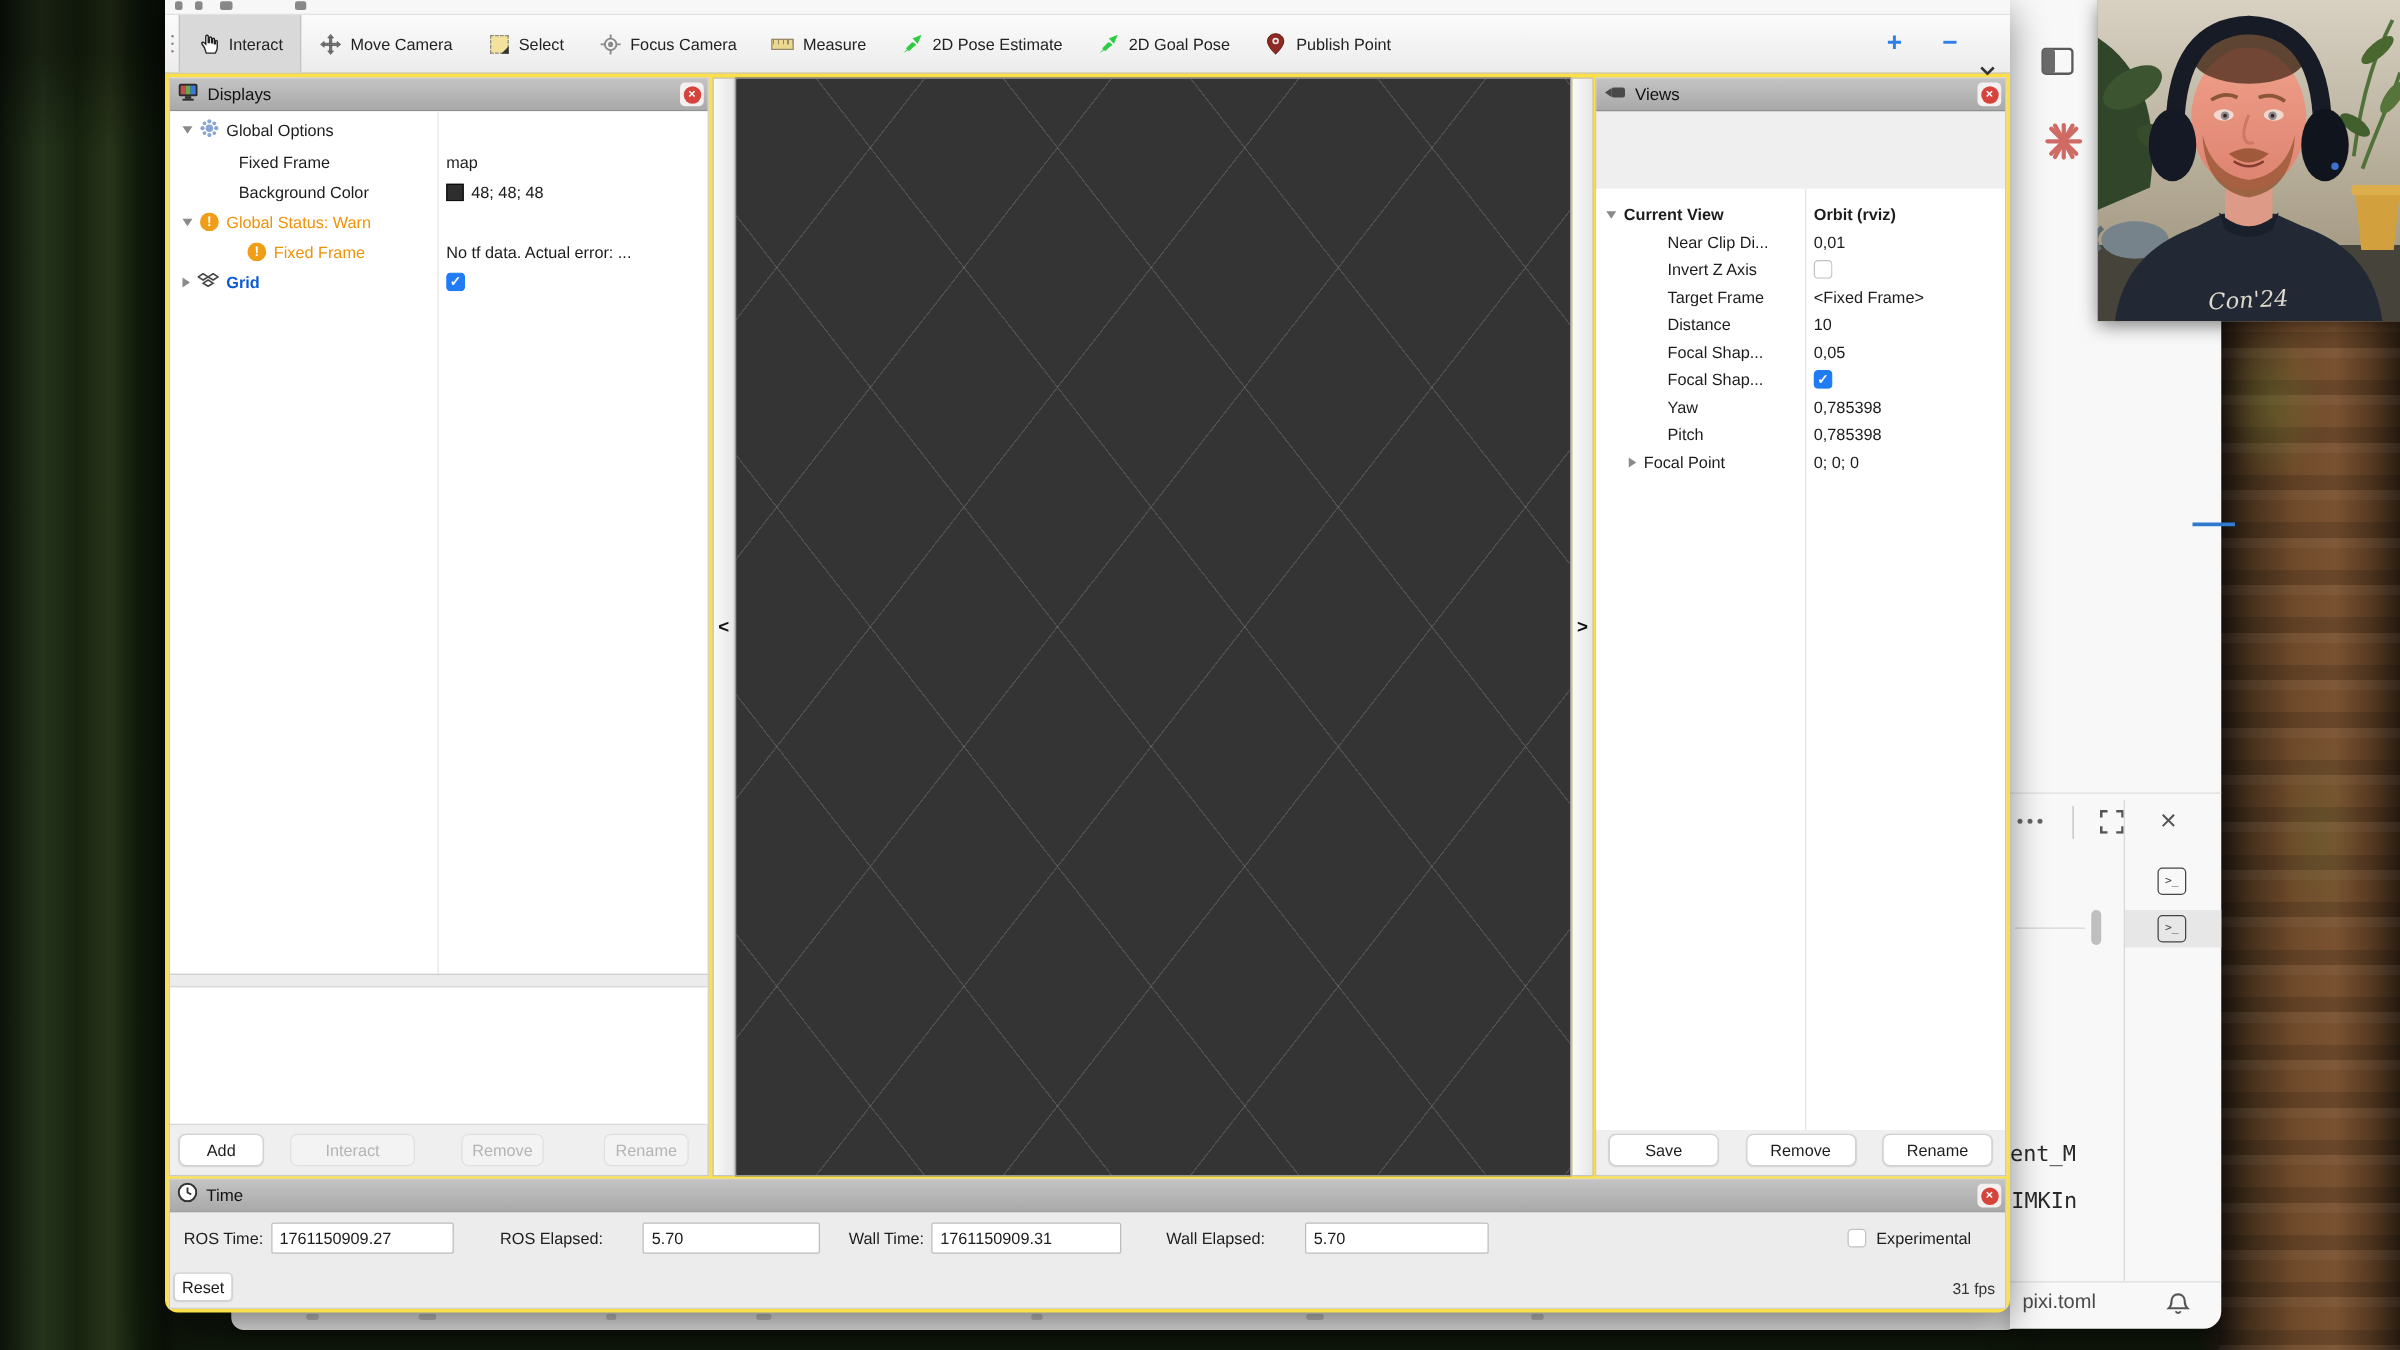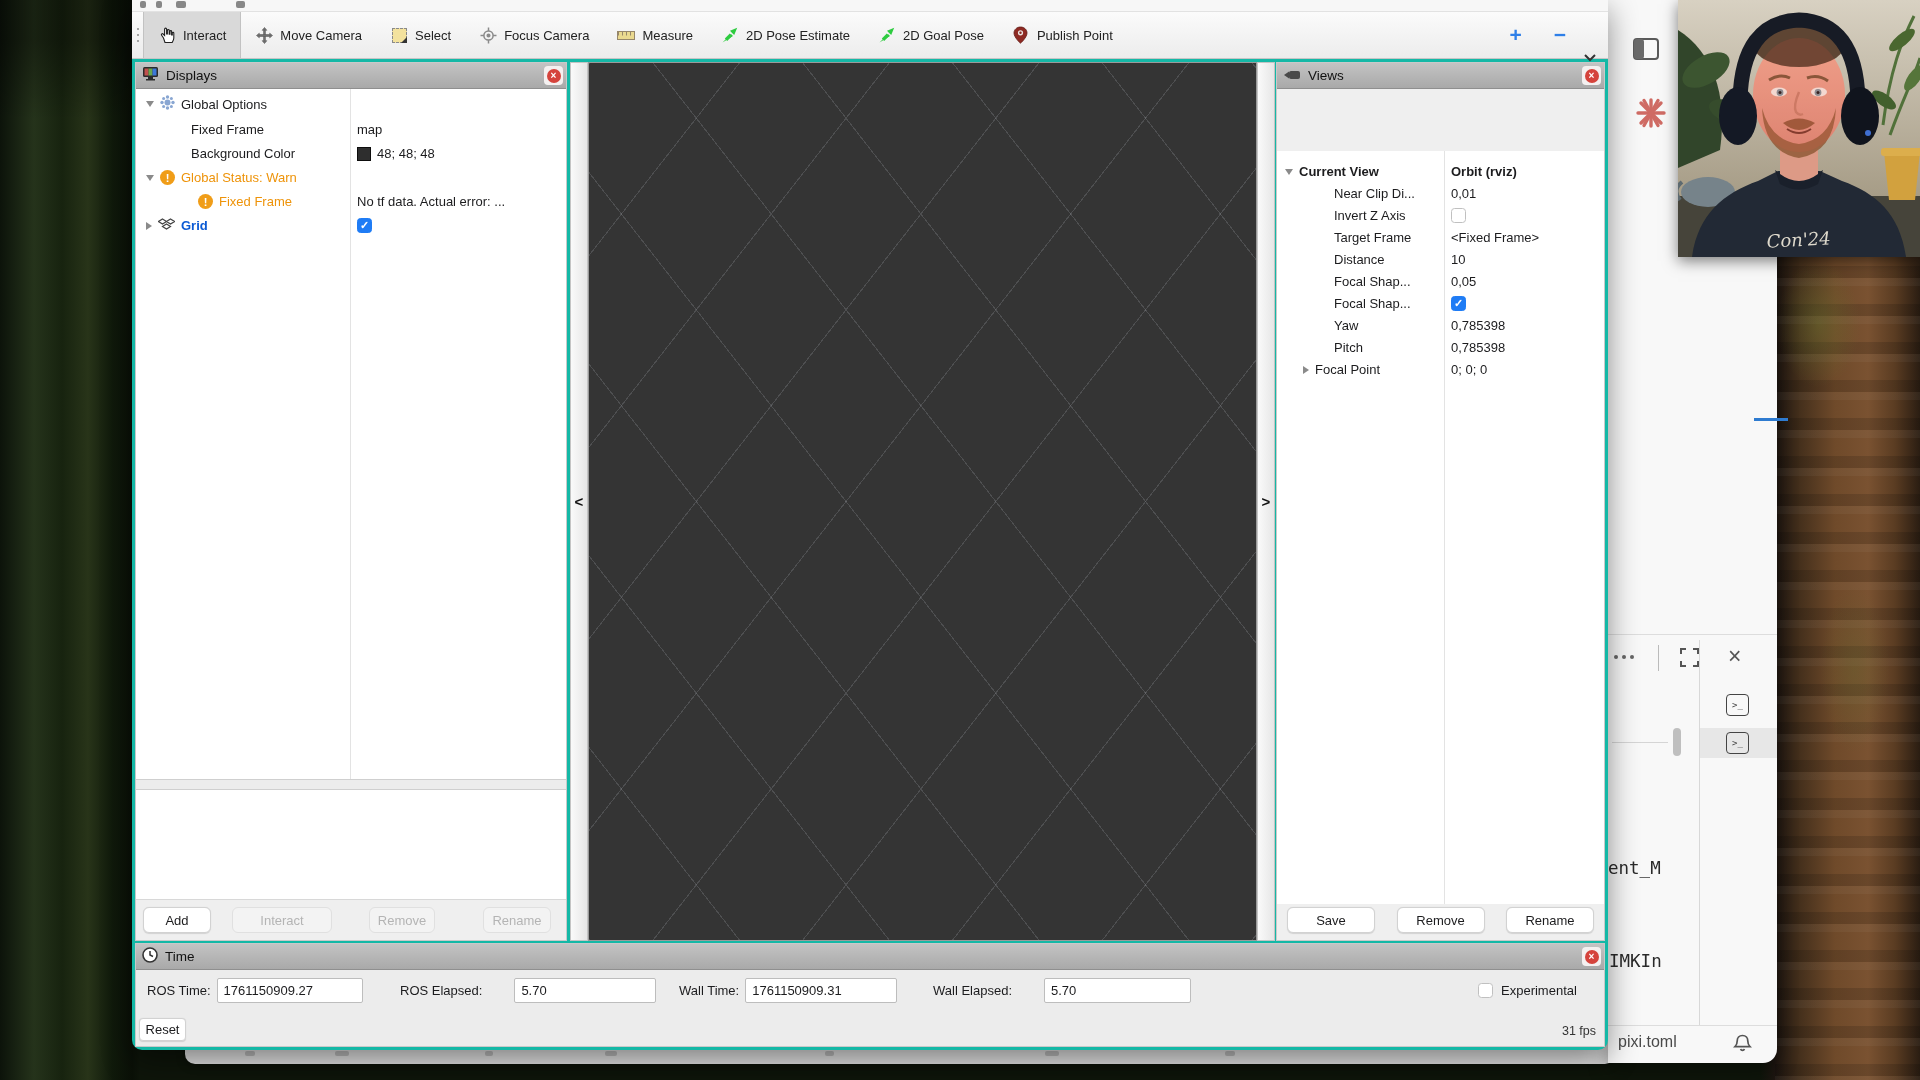--- a/index.html
+++ b/index.html
@@ -21,21 +21,21 @@
       repeating-linear-gradient(180deg, rgba(0,0,0,.14) 0 12px, rgba(255,255,255,.04) 12px 20px, transparent 20px 38px);
   }
 
   
   .behind-bar { position:absolute; left:185px; top:1036px; width:1430px; height:28px; z-index:1;
     background:#e4e4e4; border-radius:10px; box-shadow:0 2px 8px rgba(0,0,0,.35); }
   .behind-bar .dash { position:absolute; top:15px; height:5px; background:#8f8f8f; opacity:.45; border-radius:2px; }
 
   
   .rviz { position:absolute; left:132px; top:0; width:1476px; height:1050px; z-index:3;
-    background:#14b8a6; border-radius:0 0 10px 10px; overflow:hidden;
+    background:#fde047; border-radius:0 0 10px 10px; overflow:hidden;
     box-shadow:0 10px 30px rgba(0,0,0,.45);padding-left:32px; }
 
   .topstrip { position:absolute; left:0; top:0; width:100%; height:12px; background:#f7f7f7; border-bottom:1px solid #e2e2e2; }
   .topstrip .mk { position:absolute; top:1px; height:7px; width:6px; background:#6b6b6b; border-radius:2px; opacity:.8; }
 
   
   .toolbar { position:absolute; left:0; top:12px; width:100%; height:47px;
     background:linear-gradient(180deg,#fbfbfb,#ececec); border-bottom:1px solid #c6c6c6;
     display:flex; align-items:stretch; }
   .drag-dots { width:8px; margin-left:3px; display:flex; flex-direction:column; justify-content:center; gap:4px; }
@@ -179,21 +179,21 @@
   <span style="position:absolute;left:4px;top:742px;width:56px;height:1px;background:#d5d5d5"></span>
 
   <span class="sp-icon" style="left:118px;top:694px">
       <span class="termicon">&gt;_</span>
     </span>
   <span style="position:absolute;left:92px;top:728px;width:77px;height:30px;background:#e7e7e7"></span>
   <span class="sp-icon" style="left:118px;top:732px">
       <span class="termicon">&gt;_</span>
     </span>
 
-  <div class="mono" style="position:absolute;left:0;top:858px;font-size:17.5px;color:#2a2a2a">ent_M</div>
+  <div class="mono" style="position:absolute;left:0;top:914px;font-size:17.5px;color:#2a2a2a">ent_M</div>
   <div class="mono" style="position:absolute;left:1px;top:951px;font-size:17.5px;color:#2a2a2a">IMKIn</div>
 
   <span style="position:absolute;left:0;top:1025px;width:169px;height:1px;background:#ddd"></span>
   <div style="position:absolute;left:10px;top:1033px;font-size:16px;color:#4a4a4a">pixi.toml</div>
   <span class="sp-icon" style="left:125px;top:1033px">
     <svg width="19" height="20" viewBox="0 0 19 20" fill="none" stroke="#555" stroke-width="1.7">
       <path d="M9.5,2.5 c3.4,0 5.3,2.5 5.3,5.5 c0,3.6 1.6,5 2.2,5.6 H2 c0.6,-0.6 2.2,-2 2.2,-5.6 c0,-3 1.9,-5.5 5.3,-5.5 Z"></path>
       <path d="M7.6,16 a2,2 0 0 0 3.8,0"></path>
     </svg>
   </span>

